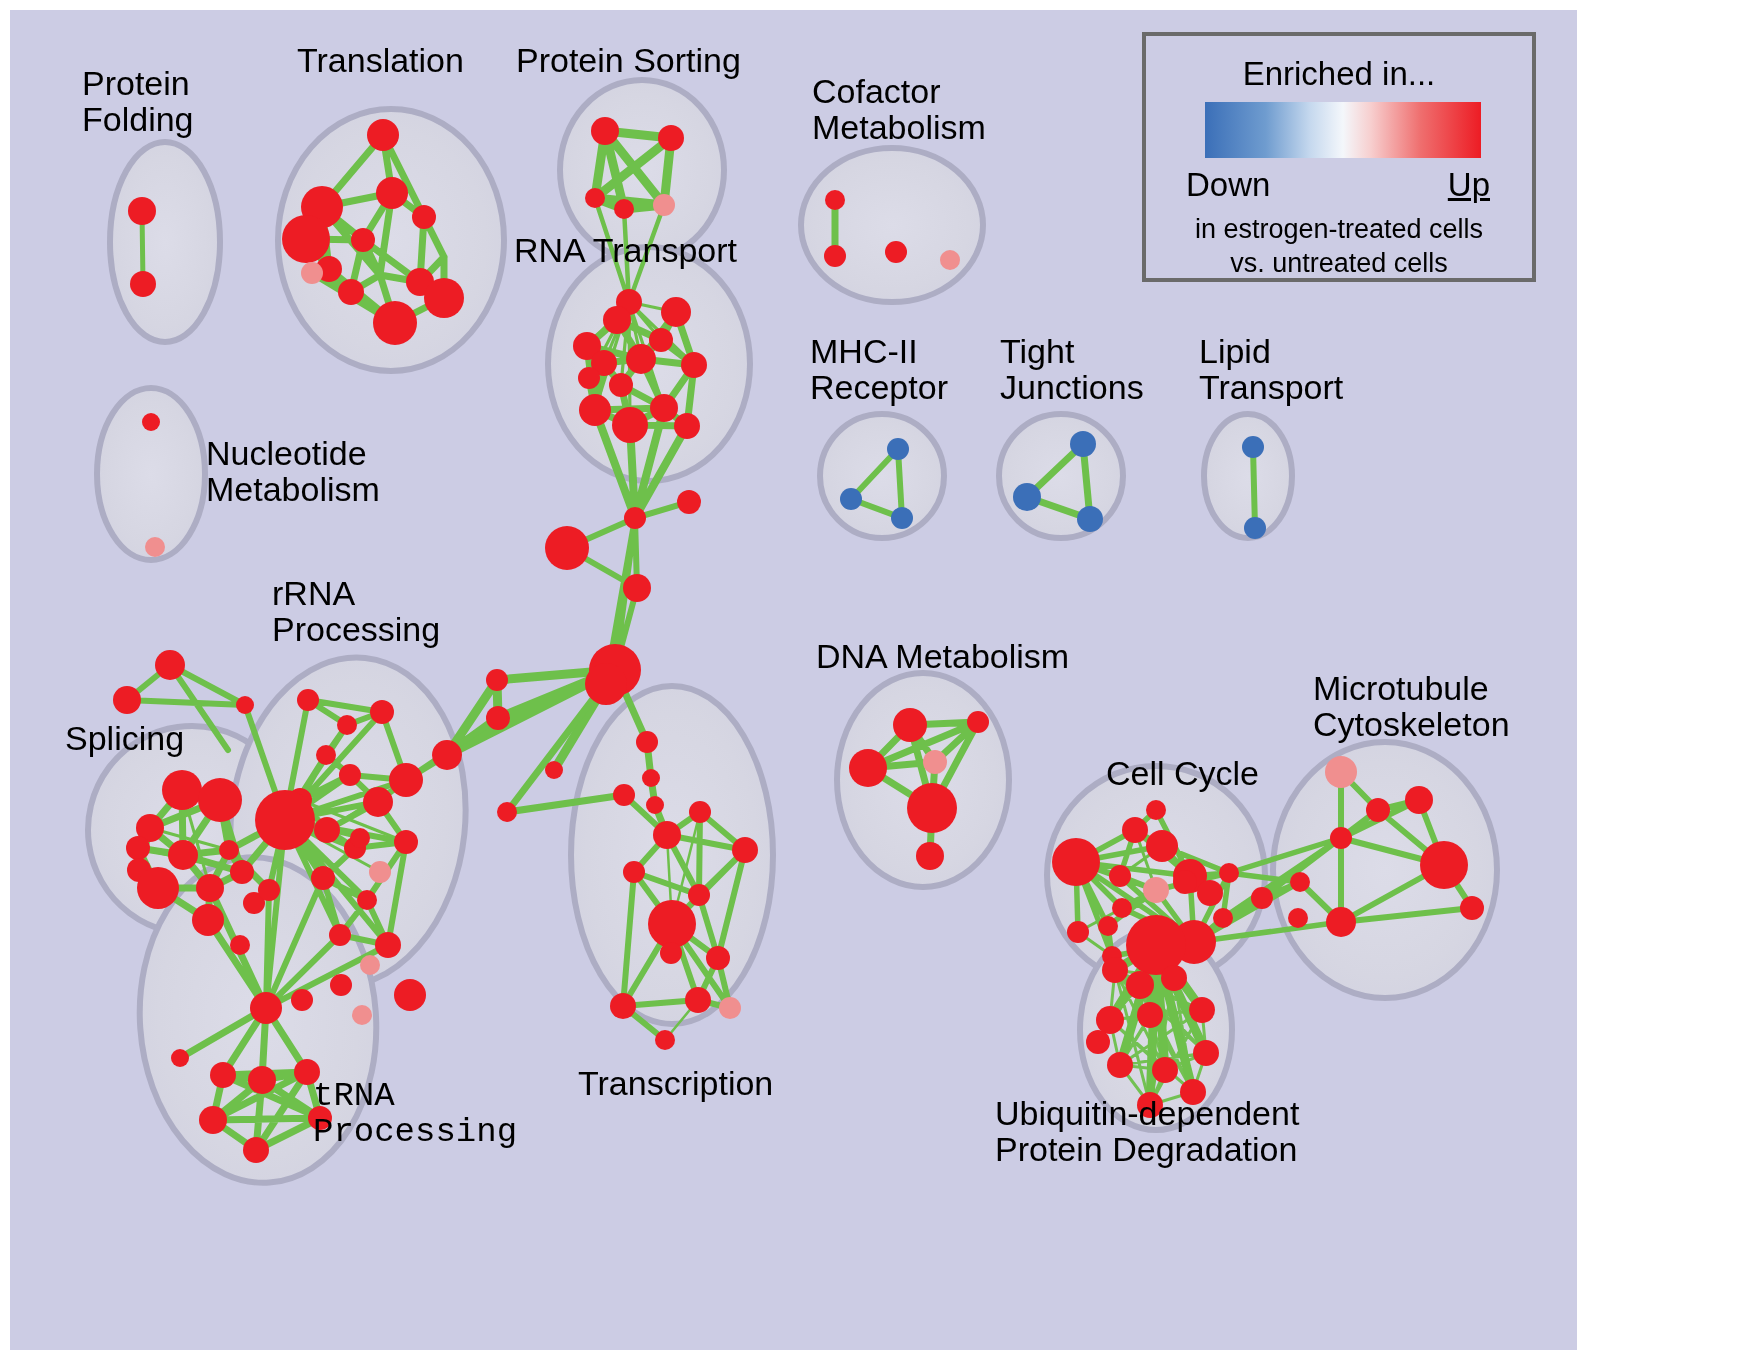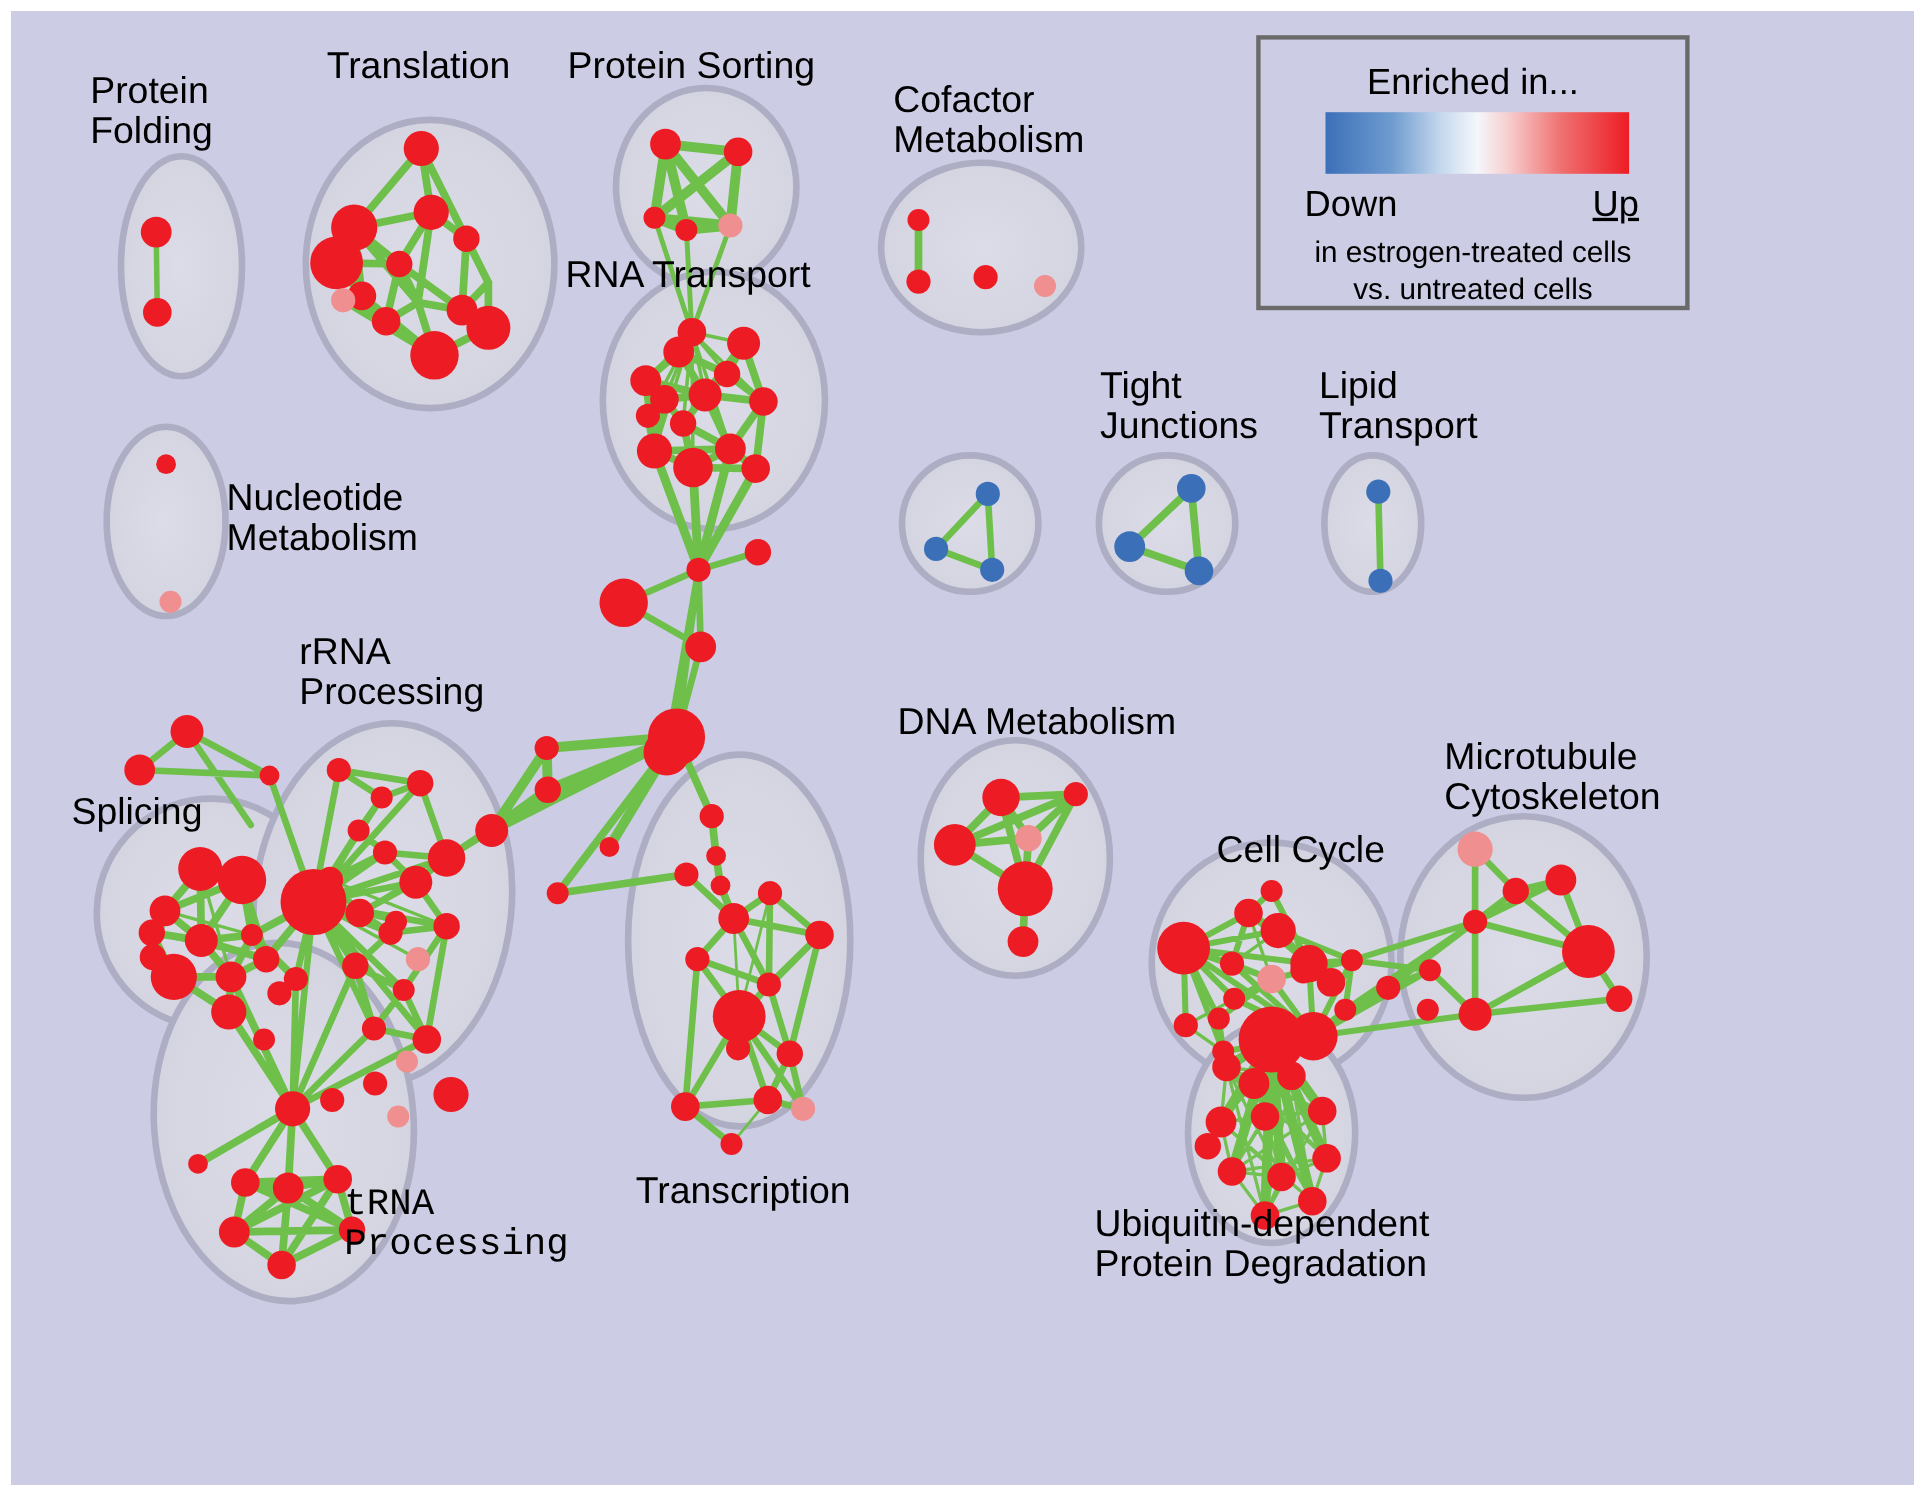--- a/index.html
+++ b/index.html
@@ -1,17 +1,17 @@
 <!DOCTYPE html>
 <html><head>
 <meta charset="utf-8">
 <style>
   html,body{margin:0;padding:0;background:#ffffff;}
   body{font-family:"Liberation Sans",sans-serif;}
-  #stage{position:relative;width:1750px;height:1360px;background:#ffffff;overflow:hidden;}
+  #stage{position:relative;width:1577px;height:1360px;background:#ffffff;overflow:hidden;}
   #canvas{position:absolute;left:10px;top:10px;width:1730px;height:1340px;background:#ccccE4;overflow:hidden;}
   svg.net{position:absolute;left:0;top:0;width:1730px;height:1340px;display:block;}
   .clabel{position:absolute;color:#000;font-size:34px;line-height:1.06;font-family:"Liberation Sans",sans-serif;white-space:pre;font-weight:400;}
   #legend{position:absolute;left:1132px;top:22px;width:394px;height:250px;background:#ccccE4;border:4px solid #6a6a6a;box-sizing:border-box;}
   #legend .lt{position:absolute;left:0;right:0;text-align:center;font-size:33px;color:#000;}
   #legend .title{top:19px;}
   #legend .bar{position:absolute;left:59px;top:66px;width:276px;height:56px;
       background:linear-gradient(to right,#3b6fb8 0%,#6f9ccf 22%,#c5d8ee 38%,#f4f7fb 50%,#f7cfcf 60%,#ef6f6f 78%,#ed1c24 100%);}
   #legend .down{position:absolute;left:40px;top:130px;font-size:33px;}
   #legend .up{position:absolute;right:42px;top:130px;font-size:33px;text-decoration:underline;}
@@ -402,20 +402,22 @@
 
     <div class="clabel" style="left:72px;top:55px;">Protein
 Folding</div>
     <div class="clabel" style="left:287px;top:32px;text-align:right;">Translation</div>
     <div class="clabel" style="left:506px;top:32px;">Protein Sorting</div>
     <div class="clabel" style="left:802px;top:63px;">Cofactor
 Metabolism</div>
     <div class="clabel" style="left:504px;top:222px;">RNA Transport</div>
     <div class="clabel" style="left:196px;top:425px;">Nucleotide
 Metabolism</div>
+    <div class="clabel" style="left:800px;top:323px;">MHC-II
+Receptor</div>
     <div class="clabel" style="left:990px;top:323px;">Tight
 Junctions</div>
     <div class="clabel" style="left:1189px;top:323px;">Lipid
 Transport</div>
     <div class="clabel" style="left:55px;top:710px;">Splicing</div>
     <div class="clabel" style="left:262px;top:565px;">rRNA
 Processing</div>
     <div class="clabel" style="left:303px;top:1068px;font-family:Liberation Mono, monospace;">tRNA
 Processing</div>
     <div class="clabel" style="left:568px;top:1055px;">Transcription</div>

